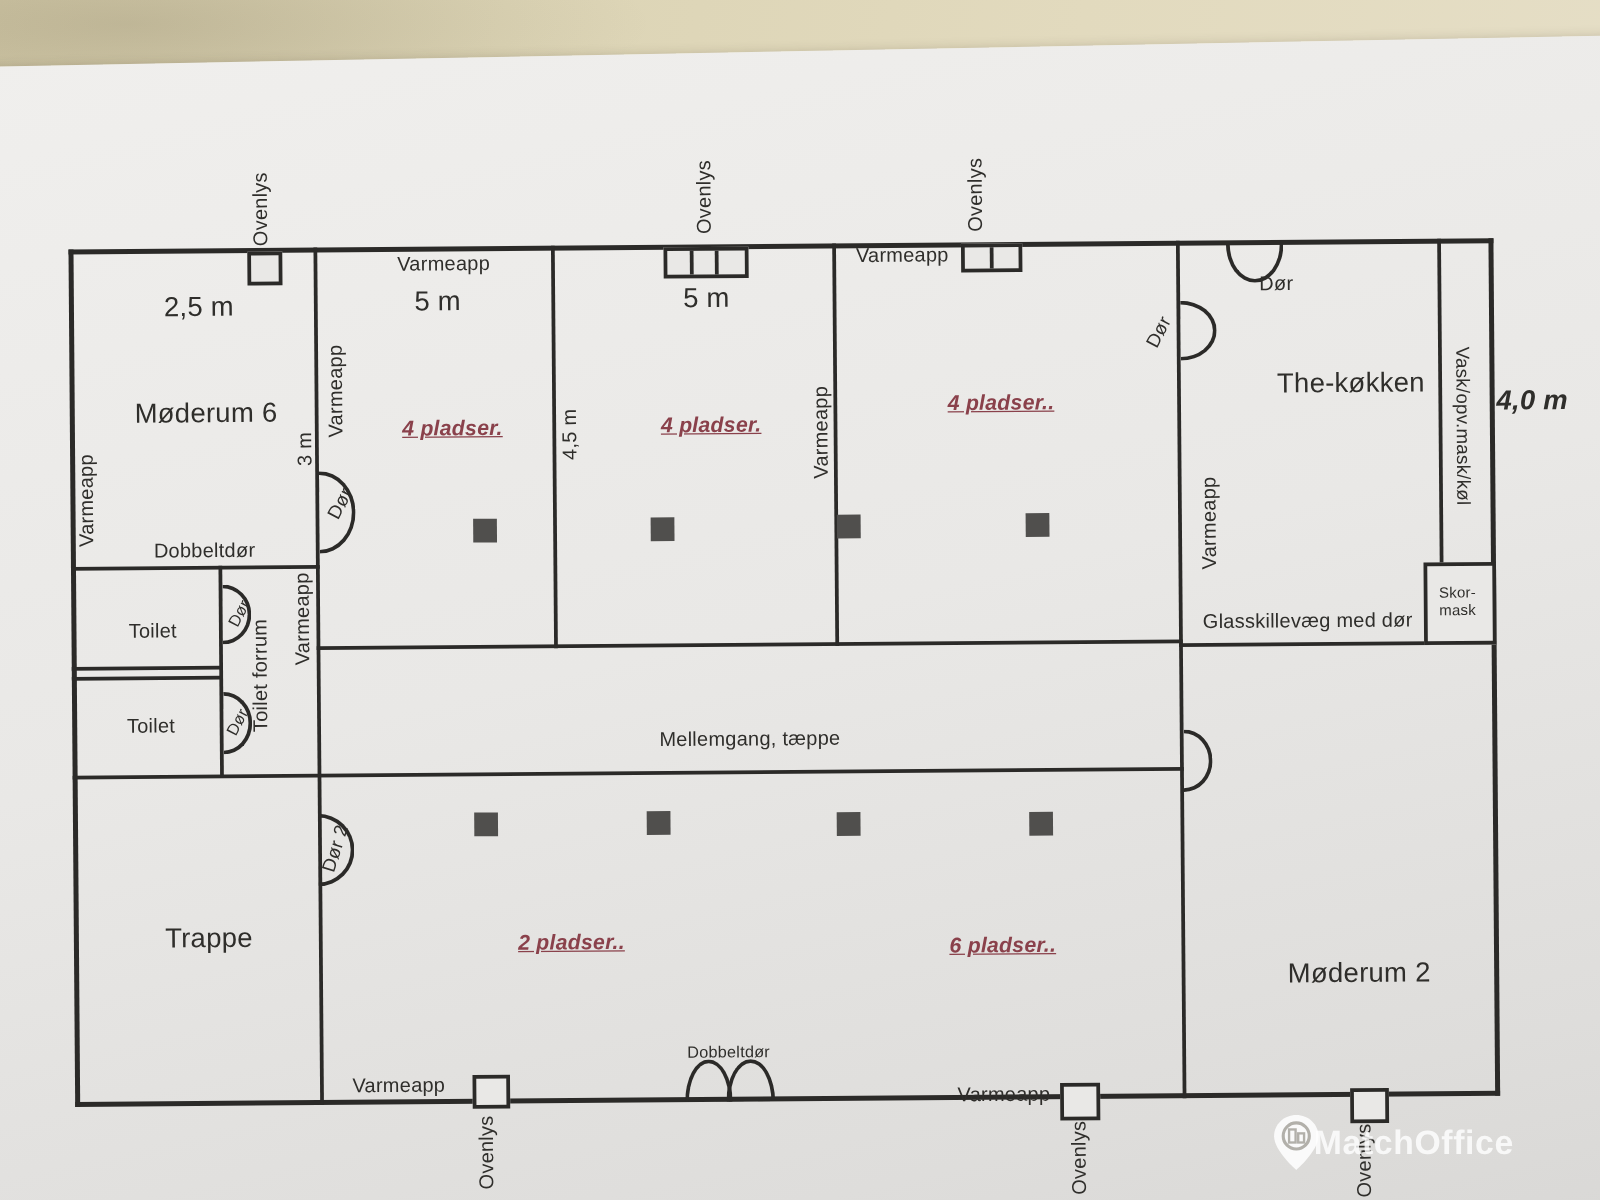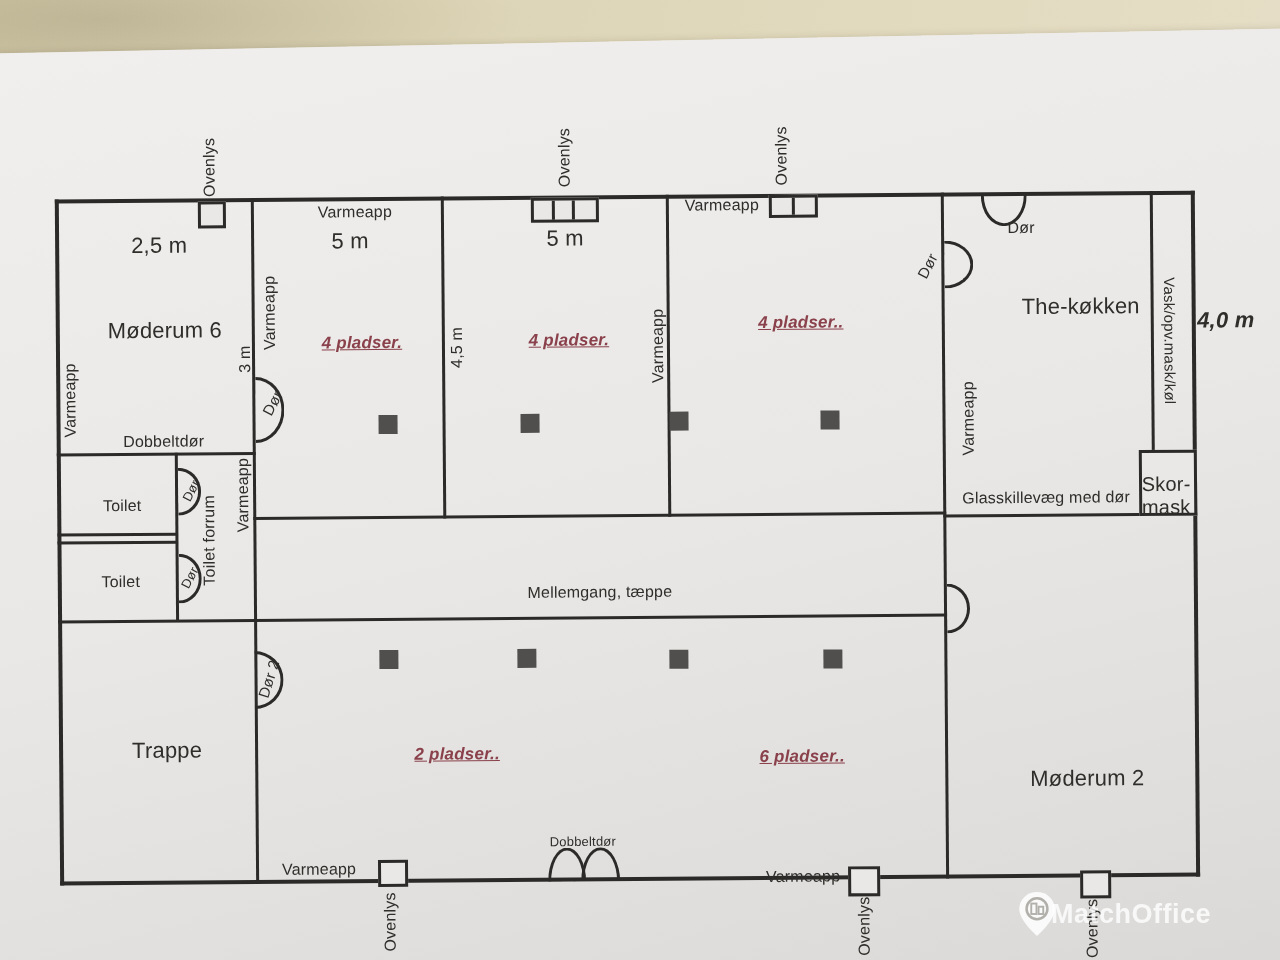--- a/index.html
+++ b/index.html
@@ -115,21 +115,21 @@
     <div class="lbl" style="left:784px;top:157px;--a:-90deg;font-size:16px">Ovenlys</div>
     <div class="lbl seat" style="left:802px;top:324px">4 pladser..</div>
     <div class="lbl" style="left:929px;top:268px;--a:-62deg;font-size:15px">Dør</div>
 
     <div class="lbl" style="left:969px;top:421px;--a:-90deg;font-size:16px">Varmeapp</div>
     <div class="lbl" style="left:1023px;top:231px;font-size:16px">Dør</div>
     <div class="lbl" style="left:1082px;top:310px">The-køkken</div>
     <div class="lbl" style="left:1171px;top:345px;--a:90deg;font-size:15px">Vask/opv.mask/køl</div>
     <div class="lbl dimb" style="left:1227px;top:325px">4,0 m</div>
     <div class="lbl" style="left:1046px;top:501px;font-size:16px">Glasskillevæg med dør</div>
-    <div class="lbl skorsten-lbl" style="left:1166px;top:500px;font-size:20px">
+    <div class="lbl skorsten-lbl" style="left:1166px;top:486px;font-size:12px">
       <span style="display:block">Skor-</span>
       <span style="display:block">mask</span>
     </div>
 
     <div class="lbl" style="left:599px;top:592px;font-size:16px">Mellemgang, tæppe</div>
     <div class="lbl" style="left:122px;top:502px;font-size:16px">Toilet</div>
     <div class="lbl" style="left:120px;top:578px;font-size:16px">Toilet</div>
     <div class="lbl" style="left:191px;top:487px;--a:-62deg;font-size:13px">Dør</div>
     <div class="lbl" style="left:189px;top:574px;--a:-62deg;font-size:13px">Dør</div>
     <div class="lbl" style="left:209px;top:537px;--a:-90deg;font-size:16px">Toilet forrum</div>

